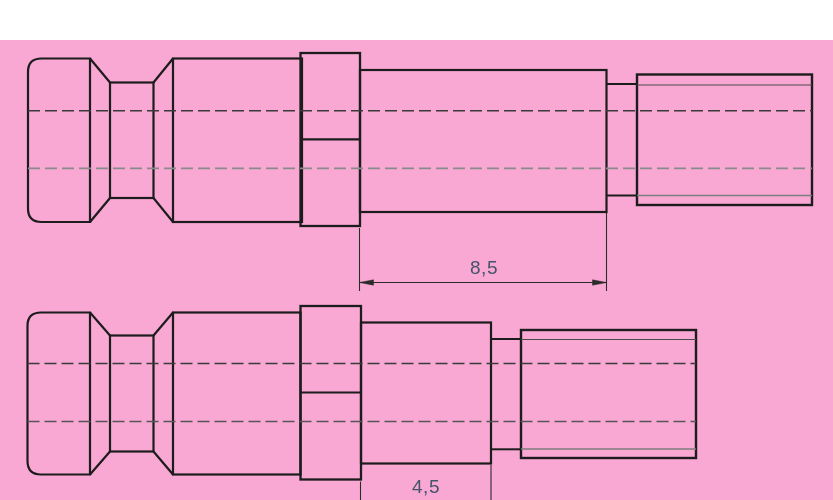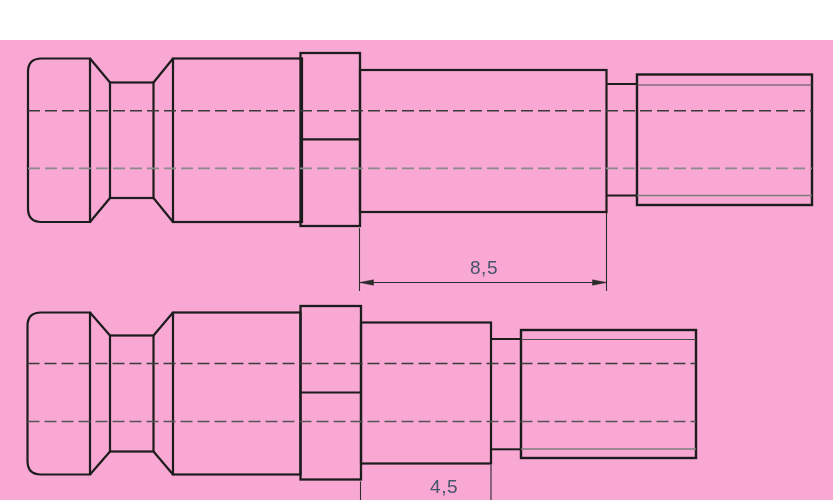--- a/index.html
+++ b/index.html
@@ -25,21 +25,21 @@
     position: absolute;
     width: 64px;
     text-align: center;
     font-size: 19px;
     line-height: 20px;
     font-family: "Liberation Sans", sans-serif;
     letter-spacing: 0.5px;
     user-select: none;
   }
   #dim-label-top    { left: 452px; top: 218px; }
-  #dim-label-bottom { left: 394px; top: 437px; text-align: right; }
+  #dim-label-bottom { left: 394px; top: 437px; }
 </style>
 </head>
 <body>
 
 <div id="stage" style="background: #f9a8d4; margin-top: 40px;">
   <svg id="drawing-svg" width="833" height="500" viewBox="0 0 833 500" xmlns="http://www.w3.org/2000/svg">
       <g>
         <path d="M 90 18.5 L 41.5 18.5 Q 28 18.5 28 32 L 28 168.5 Q 28 182 41.5 182 L 90 182 Z" fill="none" stroke="#1c1c1c" stroke-width="2.2"></path>
         <line x1="90" y1="18.5" x2="110" y2="42.5" fill="none" stroke="#1c1c1c" stroke-width="2.2"></line>
         <line x1="90" y1="182" x2="110" y2="158" fill="none" stroke="#1c1c1c" stroke-width="2.2"></line>

